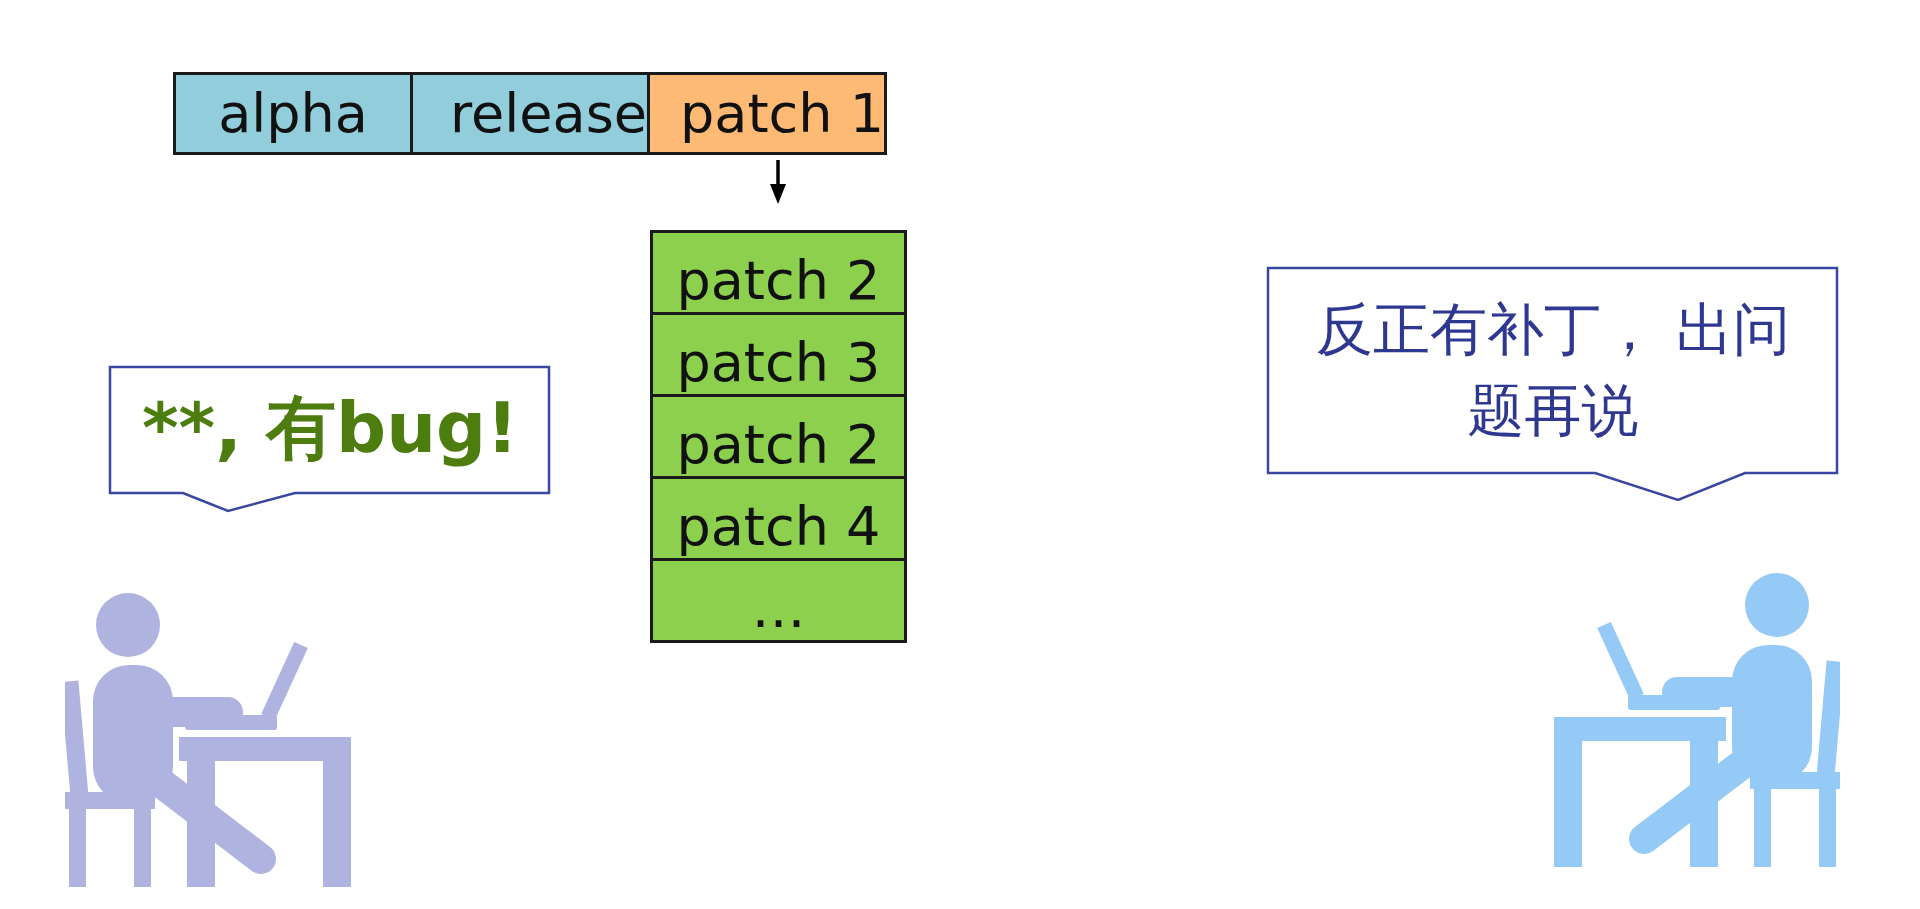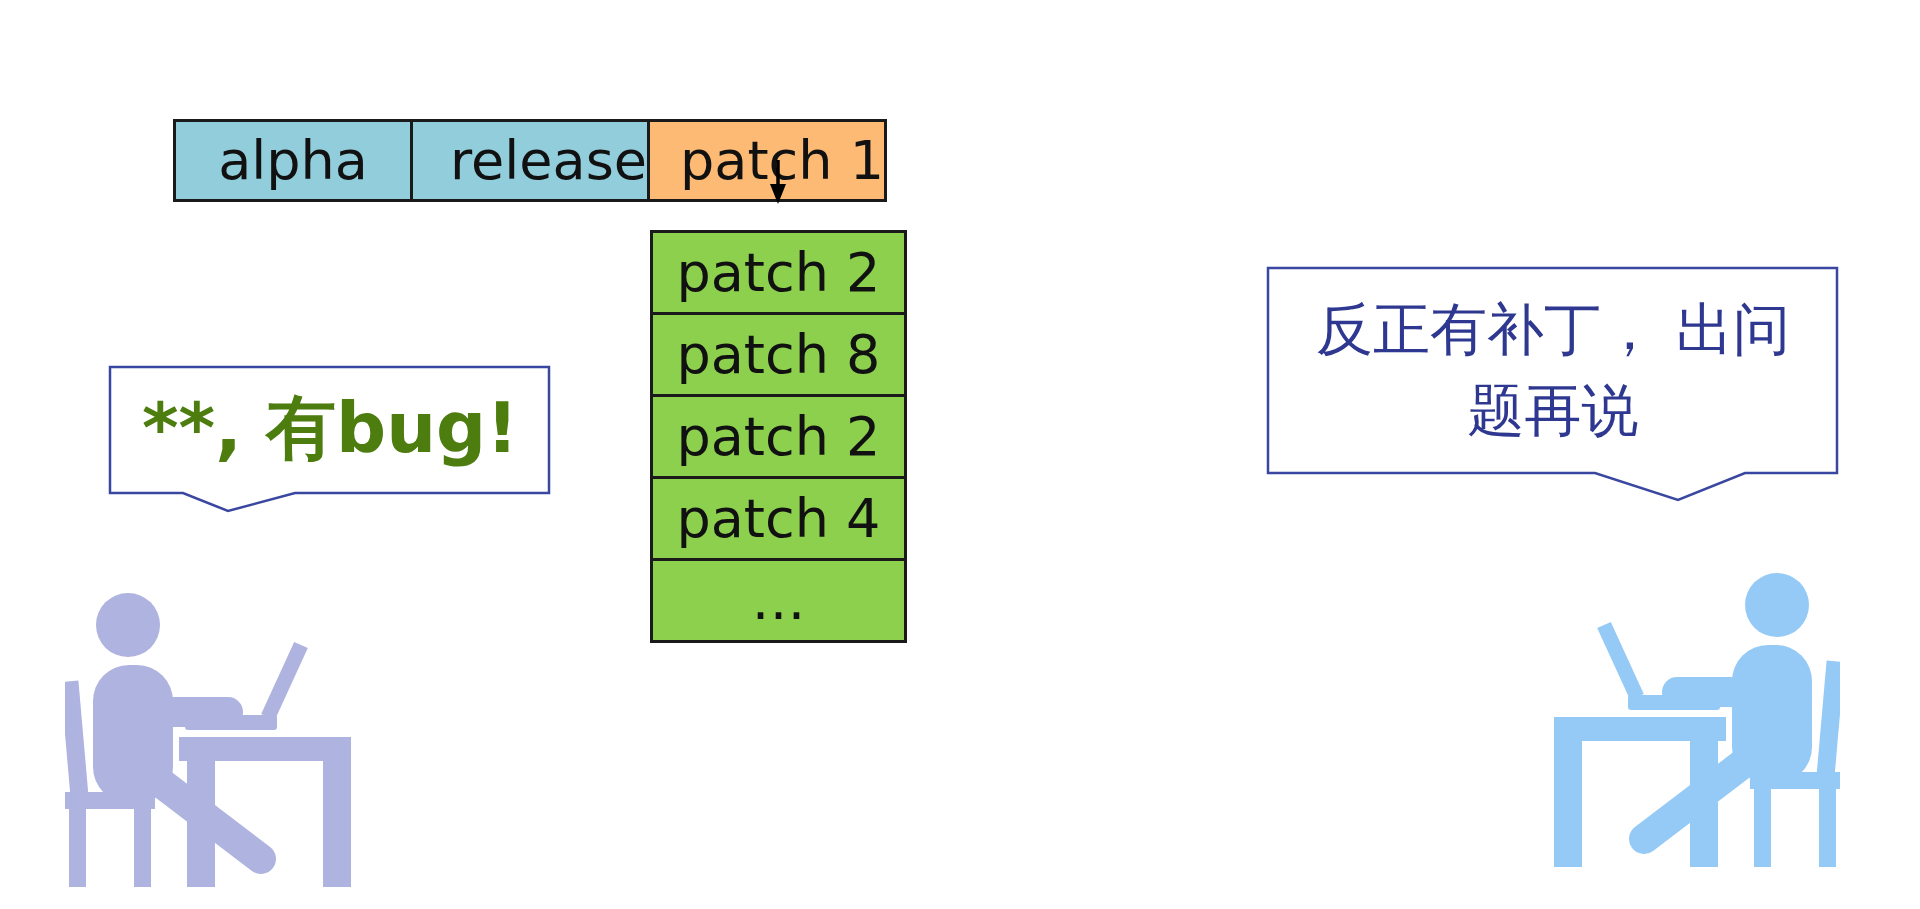--- a/index.html
+++ b/index.html
@@ -1,36 +1,36 @@
 <!DOCTYPE html>
 <html><head>
 <meta charset="utf-8">
 <style>
   html,body{margin:0;padding:0;background:#fff;}
   #canvas{
     position:relative;width:1920px;height:909px;background:#ffffff;
     font-family:"DejaVu Sans","Liberation Sans",sans-serif;overflow:hidden;
   }
   
-  .vbar{position:absolute;left:173px;top:72px;display:flex;margin-top:47px;}
+  .vbar{position:absolute;left:173px;top:72px;display:flex;}
   .vcell{
     width:240px;height:83px;border:3px solid #1a1a1a;box-sizing:border-box;
     display:flex;align-items:center;justify-content:center;
     font-size:54px;color:#111;
   }
   .vcell + .vcell{margin-left:-3px;justify-content:flex-end;}
   .c-blue{background:#92CDDC;}
   .c-green{background:#fdba74;}
   
   .arrow{position:absolute;left:769px;top:160px;width:18px;height:46px;}
   
   .stack{position:absolute;left:650px;top:230px;width:257px;}
   .srow{
     height:85px;border:3px solid #1a1a1a;box-sizing:border-box;background:#8DD04E;
-    display:flex;align-items:center;justify-content:center;
+    display:flex;align-items:flex-end;justify-content:center;
     font-size:54px;color:#111;
   }
   .srow + .srow{margin-top:-3px;}
   
   .bubble-svg{position:absolute;}
   .bubble-text{
     position:absolute;display:flex;align-items:center;justify-content:center;
     text-align:center;box-sizing:border-box;
   }
   #bug-text{
@@ -67,21 +67,21 @@
   <svg class="arrow" viewBox="0 0 18 46">
     <line x1="9" y1="0" x2="9" y2="26" stroke="#000" stroke-width="3.5"></line>
     <polygon points="1,24 17,24 9,44" fill="#000"></polygon>
   </svg>
 
   <div class="stack">
     <div class="srow">
         <span>patch 2</span>
       </div>
     <div class="srow">
-        <span>patch 8</span>
+        <span>patch 3</span>
       </div>
     <div class="srow">
         <span>patch 2</span>
       </div>
     <div class="srow">
         <span>patch 4</span>
       </div>
     <div class="srow">
         <span>…</span>
       </div>

